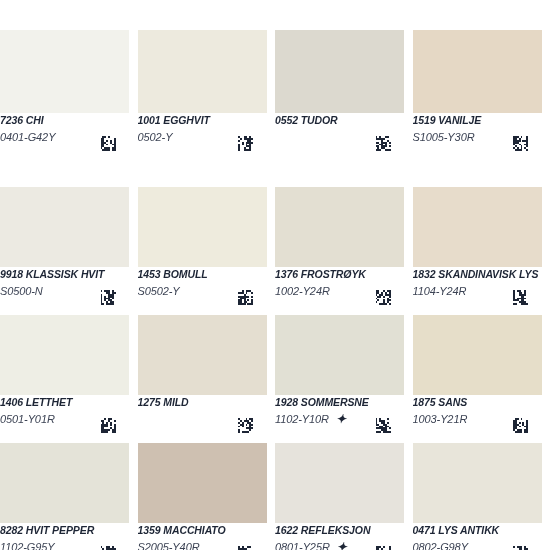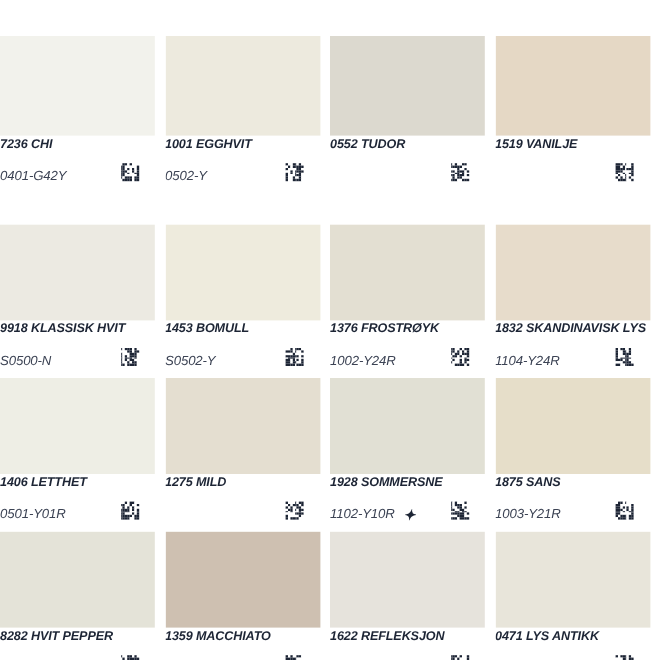--- a/index.html
+++ b/index.html
@@ -57,21 +57,21 @@
     font-size: 10.5px;
     font-weight: bold;
     color: #1d2535;
     letter-spacing: -0.1px;
     line-height: 13px;
     white-space: nowrap;
   }
   .code-row {
     display: flex;
     align-items: center;
-    margin-top: 12px;
+    margin-top: 2px;
     height: 16px;
   }
   .swatch-code {
     font-size: 11px;
     color: #3c4354;
     letter-spacing: -0.1px;
     line-height: 14px;
     white-space: nowrap;
   }
   .plus-mark {
@@ -324,20 +324,23 @@
             <i></i>
             <i></i>
             <i></i>
           </div>
         </div>
       </div>
       <div class="cell r1">
         <div class="swatch" style="background: rgb(229, 216, 197);"></div>
         <div class="cell-info">
           <div class="swatch-name">1519 VANILJE</div>
+          <div class="code-row">
+            <div class="swatch-code">S1005-Y30R</div>
+          </div>
           <div class="matrix-code">
             <i></i>
             <i></i>
             <i></i>
             <i class="off"></i>
             <i></i>
             <i class="off"></i>
             <i class="off"></i>
             <i></i>
             <i></i>

